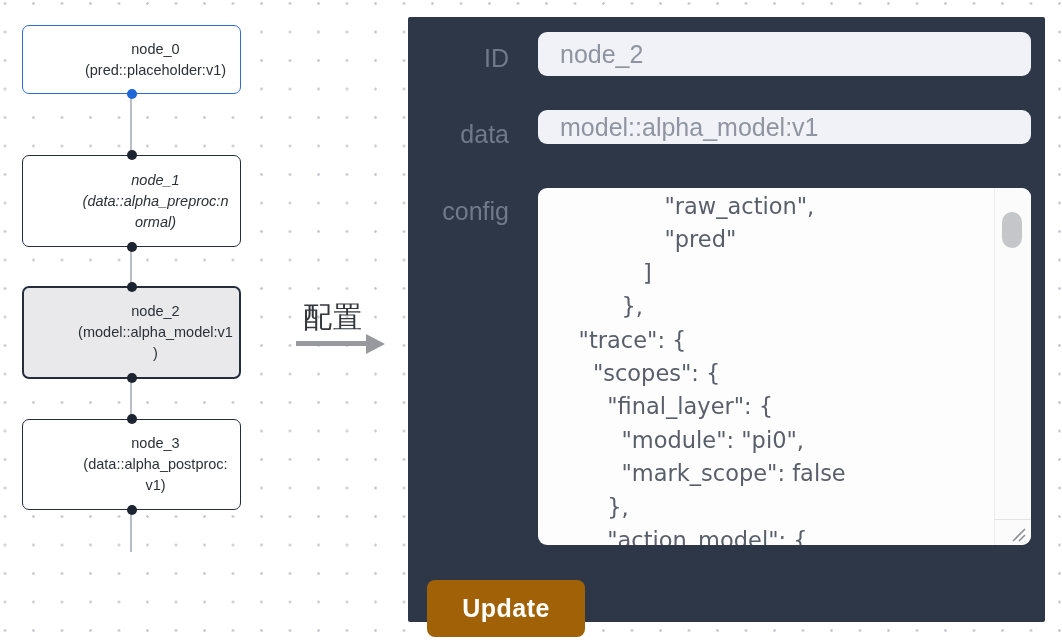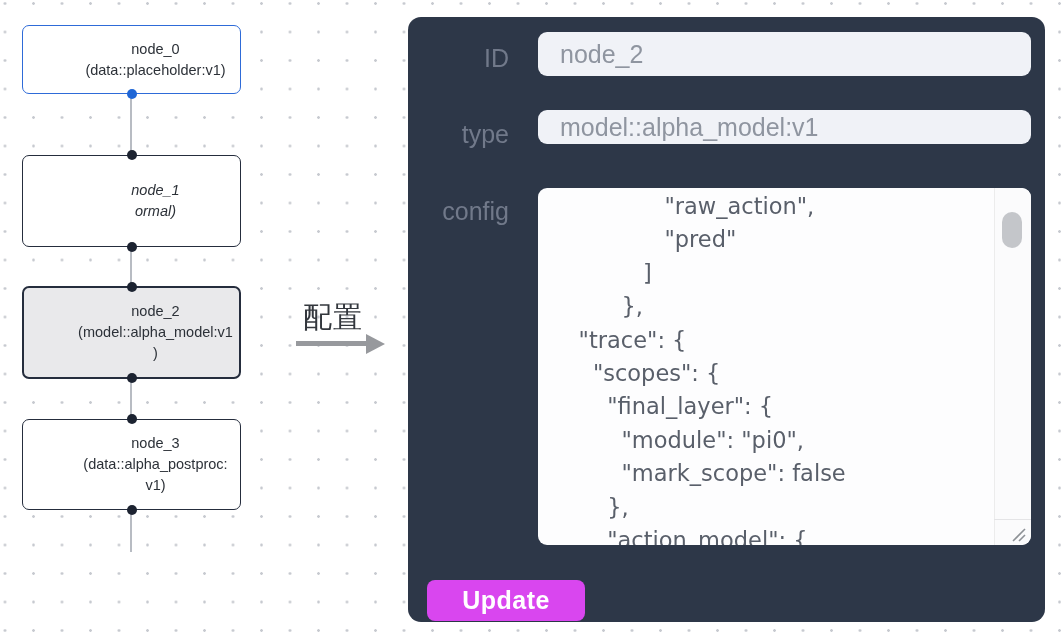--- a/index.html
+++ b/index.html
@@ -33,62 +33,63 @@
   .dot-blue{background:#1f66d6;}
   .dot-pink{background:#f0447e;}
   
   .cfg-cap{position:absolute;left:288px;top:298px;width:90px;text-align:center;
     font-size:29px;color:#33373d;font-weight:500;letter-spacing:1px;}
   .arrow-shaft{position:absolute;left:296px;top:341px;width:70px;height:5px;background:#97999d;}
   .arrow-head{position:absolute;left:366px;top:333.5px;width:0;height:0;
     border-left:19px solid #97999d;border-top:10px solid transparent;border-bottom:10px solid transparent;}
   
   .panel{position:absolute;left:408px;top:17px;width:637px;height:605px;
-    background:#2d3748;border-radius:13px;}
+    background:#2d3748;border-radius:2px;}
   .plabel{position:absolute;left:18px;width:83px;text-align:right;
     font-size:25px;color:#71798a;}
   .pfield{position:absolute;left:130px;width:493px;box-sizing:border-box;
     background:#f0f2f7;border-radius:9px;display:flex;align-items:center;
     padding-left:22px;font-size:25px;color:#8f95a0;}
   .f-id{top:15px;height:44px;}
   .f-type{top:93px;height:34px;}
   .cfgbox{position:absolute;left:130px;top:171px;width:493px;height:357px;
     background:#fdfdfe;border-radius:9px;overflow:hidden;}
   .cfg-lines{position:absolute;left:12px;top:2px;right:40px;}
   .cfg-line{font-family:"DejaVu Sans",sans-serif;font-size:22.5px;line-height:33.4px;
     color:#595f6a;white-space:pre;}
   .scroll-track{position:absolute;right:0;top:0;bottom:0;width:36px;
     background:#fbfbfc;border-left:1px solid #ececec;border-radius:0 9px 9px 0;}
   .scroll-corner{position:absolute;left:-1px;right:0;bottom:0;height:25px;border-top:1px solid #e4e4e6;}
   .scroll-thumb{position:absolute;left:7px;top:24px;width:20px;height:36px;
     border-radius:10px;background:#c4c6ca;}
   .resize{position:absolute;right:4px;bottom:3px;}
-  .update{position:absolute;left:19px;top:563px;width:158px;height:41px;
-    background:#d946ef;border:none;border-radius:8px;color:#ffffff;
+  .update{position:absolute;left:19px;top:563px;width:158px;height:57px;
+    background:#a16207;border:none;border-radius:8px;color:#ffffff;
     font-family:"Liberation Sans","DejaVu Sans",sans-serif;
     font-size:25px;font-weight:600;letter-spacing:0.5px;cursor:pointer;}
 </style>
 </head>
 <body>
 
 <div class="canvas">
 
   <div class="edge" style="top:94px;height:61px;"></div>
   <div class="edge" style="top:247px;height:40px;"></div>
   <div class="edge" style="top:379px;height:41px;"></div>
   <div class="edge" style="top:510px;height:42px;"></div>
 
   <div class="node n0">
     <div class="nl">node_0</div>
-    <div class="nl">(data::placeholder:v1)</div>
+    <div class="nl">(pred::placeholder:v1)</div>
     <div class="dot dot-bottom dot-blue"></div>
   </div>
 
   <div class="node n1">
     <div class="nl">node_1</div>
+    <div class="nl">(data::alpha_preproc:n</div>
     <div class="nl">ormal)</div>
     <div class="dot dot-top dot-dark"></div>
     <div class="dot dot-bottom dot-dark"></div>
   </div>
 
   <div class="node n2">
     <div class="nl">node_2</div>
     <div class="nl">(model::alpha_model:v1</div>
     <div class="nl">)</div>
     <div class="dot dot-top dot-dark"></div>
@@ -108,21 +109,21 @@
   <div class="arrow-shaft"></div>
   <div class="arrow-head"></div>
 
   <div class="panel">
 
     <div class="plabel" style="top:27px;">ID</div>
     <div class="pfield f-id">
       <span>node_2</span>
     </div>
 
-    <div class="plabel" style="top:103px;">type</div>
+    <div class="plabel" style="top:103px;">data</div>
     <div class="pfield f-type">
       <span>model::alpha_model:v1</span>
     </div>
 
     <div class="plabel" style="top:180px;">config</div>
     <div class="cfgbox">
       <div class="cfg-lines">
         <div class="cfg-line">                "raw_action",</div>
         <div class="cfg-line">                "pred"</div>
         <div class="cfg-line">             ]</div>

